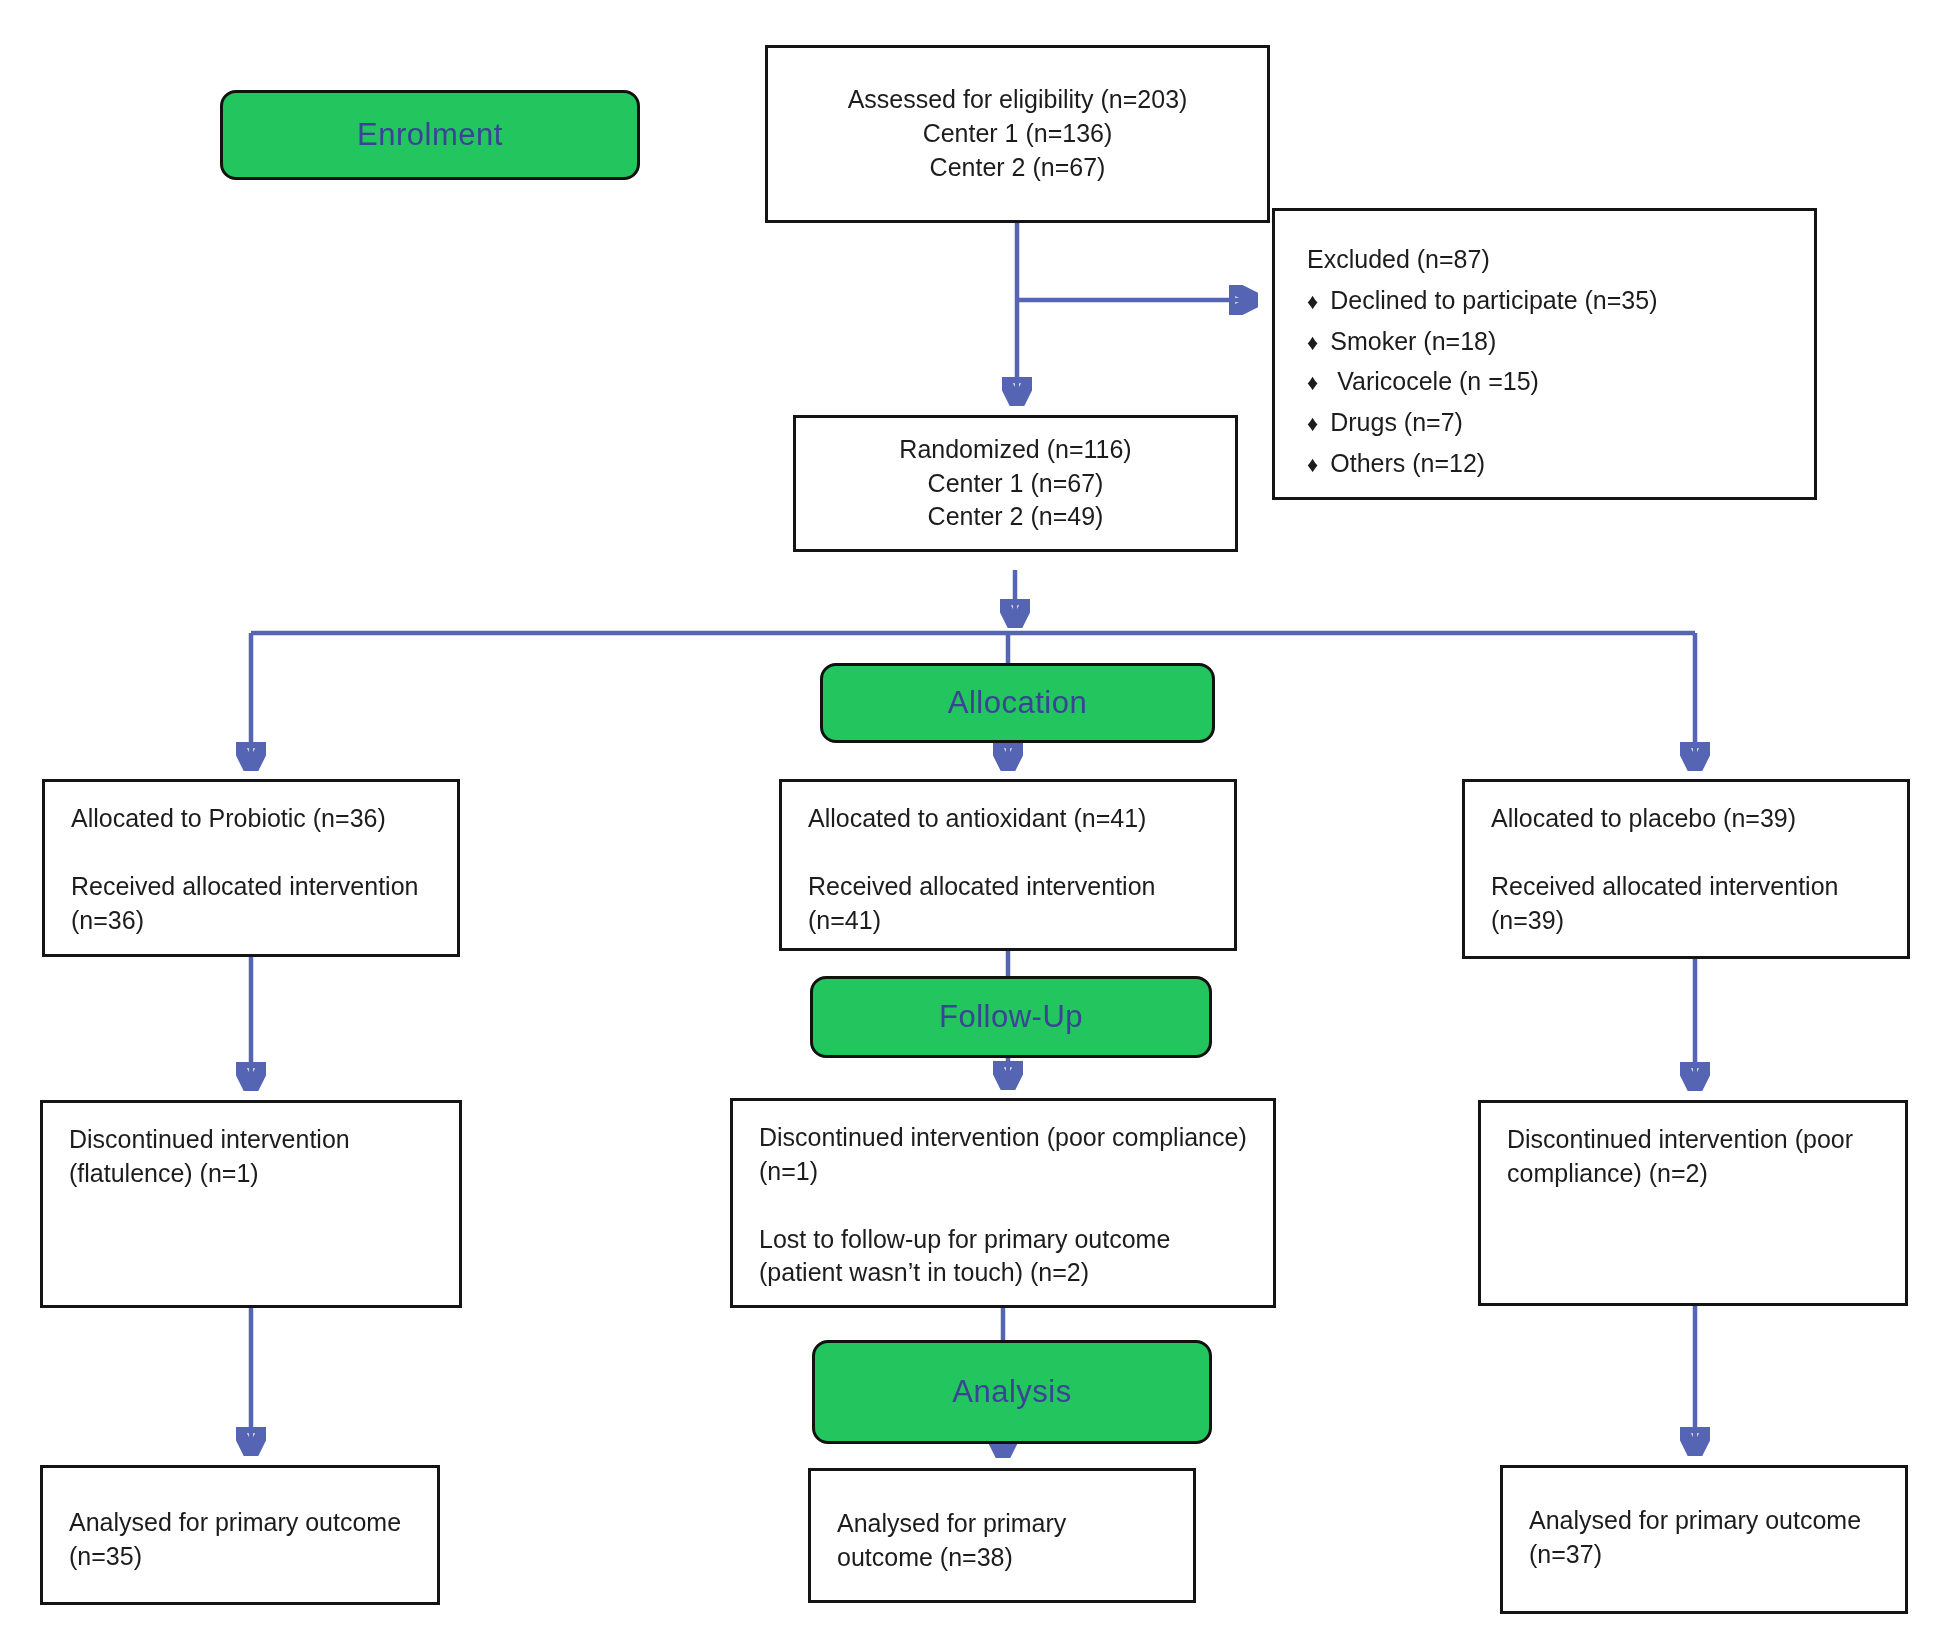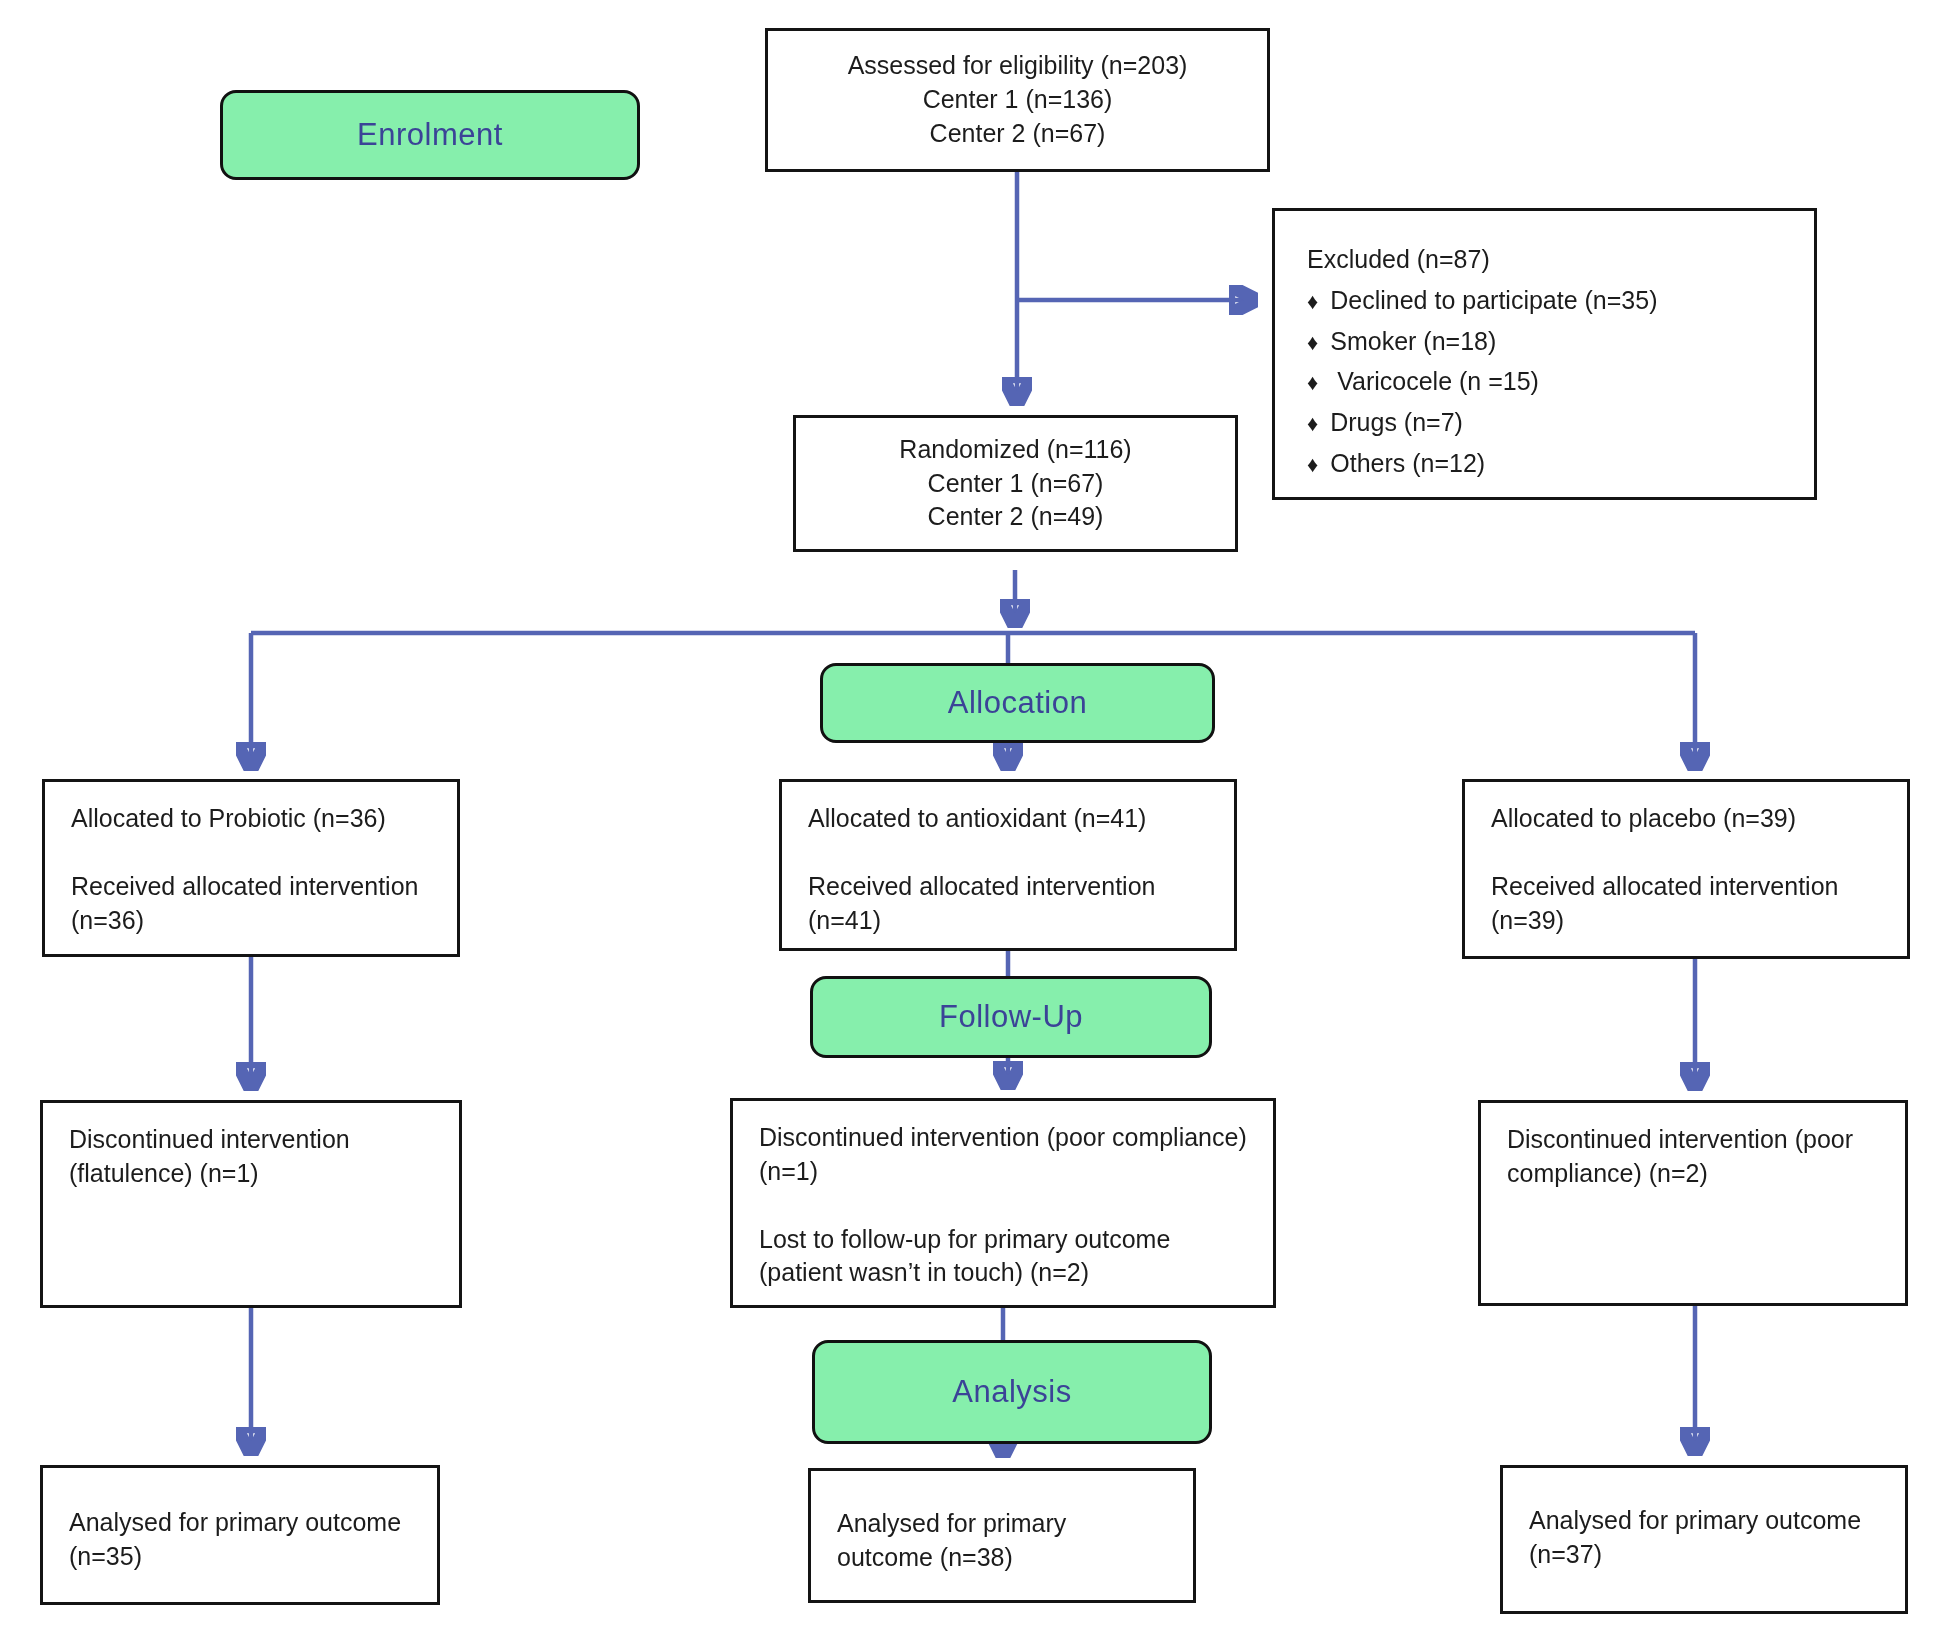--- a/index.html
+++ b/index.html
@@ -31,21 +31,21 @@
   .box.center {
     display: flex;
     flex-direction: column;
     justify-content: center;
     align-items: center;
     text-align: center;
   }
   .box.lefttext { padding: 20px 26px 10px 26px; text-align: left; }
   .band {
     position: absolute;
-    background: #86efac;
+    background: #22c55e;
     border: 3px solid #111111;
     border-radius: 16px;
     box-sizing: border-box;
     display: flex;
     justify-content: center;
     align-items: center;
     color: #3b4397;
     font-size: 31px;
     letter-spacing: 0.5px;
   }
@@ -90,21 +90,21 @@
   <div class="band" style="left:820px; top:663px; width:395px; height:80px;">
     <span>Allocation</span>
   </div>
   <div class="band" style="left:810px; top:976px; width:402px; height:82px;">
     <span>Follow-Up</span>
   </div>
   <div class="band" style="left:812px; top:1340px; width:400px; height:104px;">
     <span>Analysis</span>
   </div>
 
-  <div class="box center" style="left:765px; top:28px; width:505px; height:144px;">
+  <div class="box center" style="left:765px; top:45px; width:505px; height:178px;">
     <div>Assessed for eligibility (n=203)</div>
     <div>Center 1 (n=136)</div>
     <div>Center 2 (n=67)</div>
   </div>
 
   <div class="box" style="left:1272px; top:208px; width:545px; height:292px; padding:32px 14px 0 32px;">
     <div class="excl-title">Excluded (n=87)</div>
     <div class="excl-item">
       <span class="excl-bullet">♦</span>
       <span class="excl-item-text">Declined to participate (n=35)</span>

